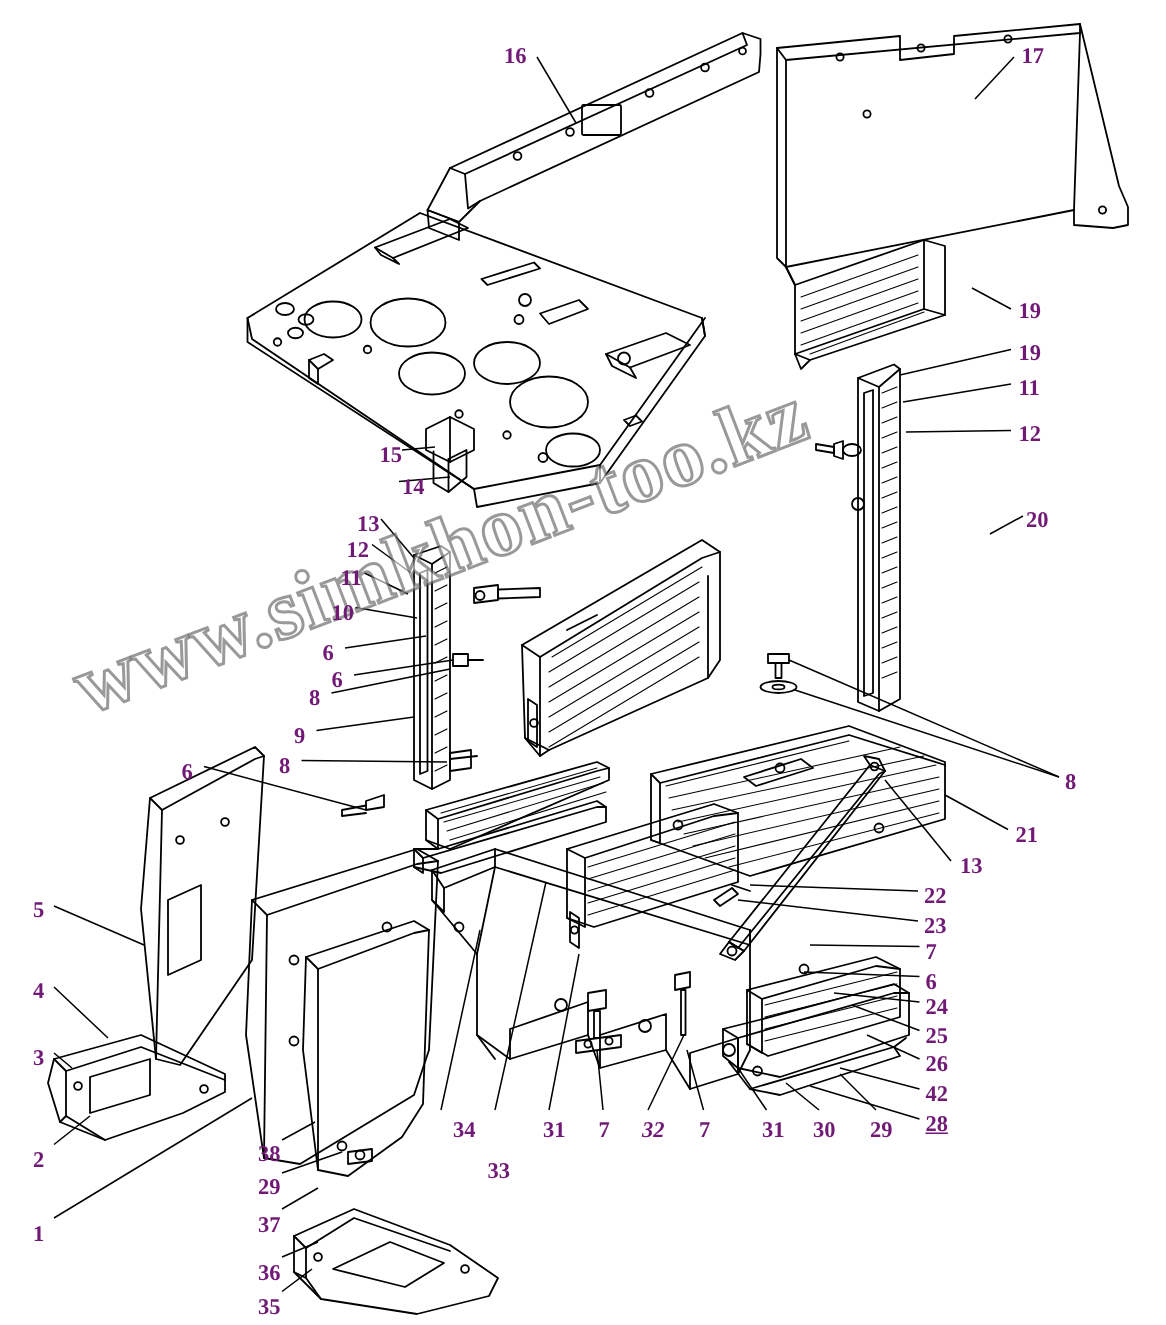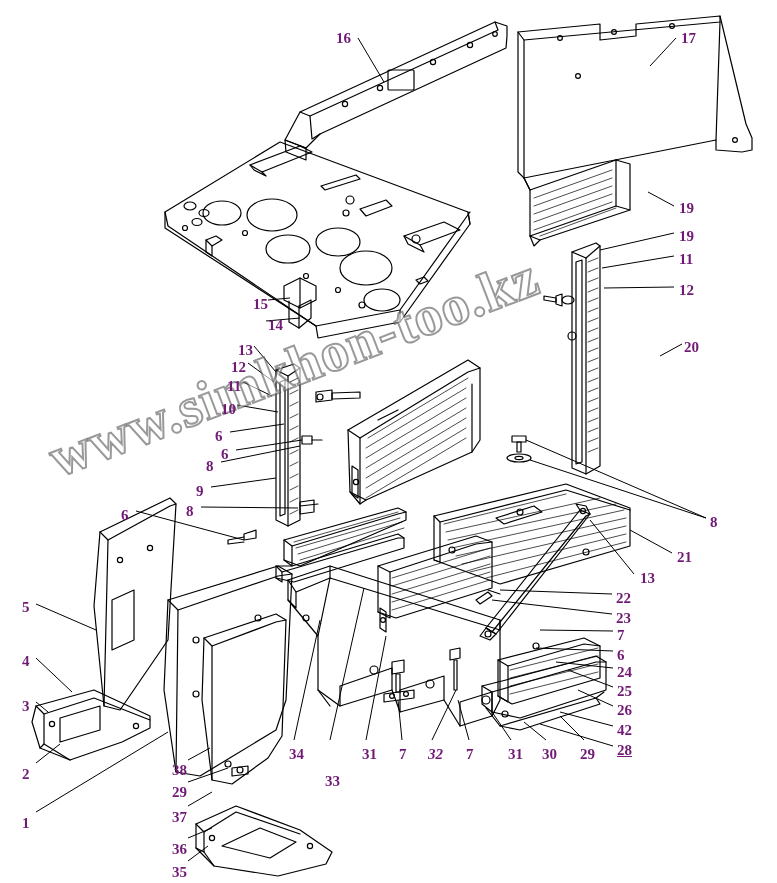--- a/index.html
+++ b/index.html
@@ -483,21 +483,21 @@
       <div class="callout" style="left: 22px; top: 600px;">5</div>
       <div class="callout" style="left: 22px; top: 654px;">4</div>
       <div class="callout" style="left: 22px; top: 699px;">3</div>
       <div class="callout" style="left: 22px; top: 767px;">2</div>
       <div class="callout" style="left: 22px; top: 816px;">1</div>
       <div class="callout" style="left: 172px; top: 763px;">38</div>
       <div class="callout" style="left: 172px; top: 785px;">29</div>
       <div class="callout" style="left: 172px; top: 810px;">37</div>
       <div class="callout" style="left: 172px; top: 842px;">36</div>
       <div class="callout" style="left: 172px; top: 865px;">35</div>
-      <div class="callout" style="left: 289px; top: 747px;">34</div>
+      <div class="callout" style="left: 302px; top: 747px;">34</div>
       <div class="callout" style="left: 325px; top: 747px; margin-top: 27px;">33</div>
       <div class="callout" style="left: 362px; top: 747px;">31</div>
       <div class="callout" style="left: 399px; top: 747px;">7</div>
       <div class="callout" style="left: 428px; top: 747px; font-style: italic;">32</div>
       <div class="callout" style="left: 466px; top: 747px;">7</div>
       <div class="callout" style="left: 508px; top: 747px;">31</div>
       <div class="callout" style="left: 542px; top: 747px;">30</div>
       <div class="callout" style="left: 580px; top: 747px;">29</div>
     </div>
 

